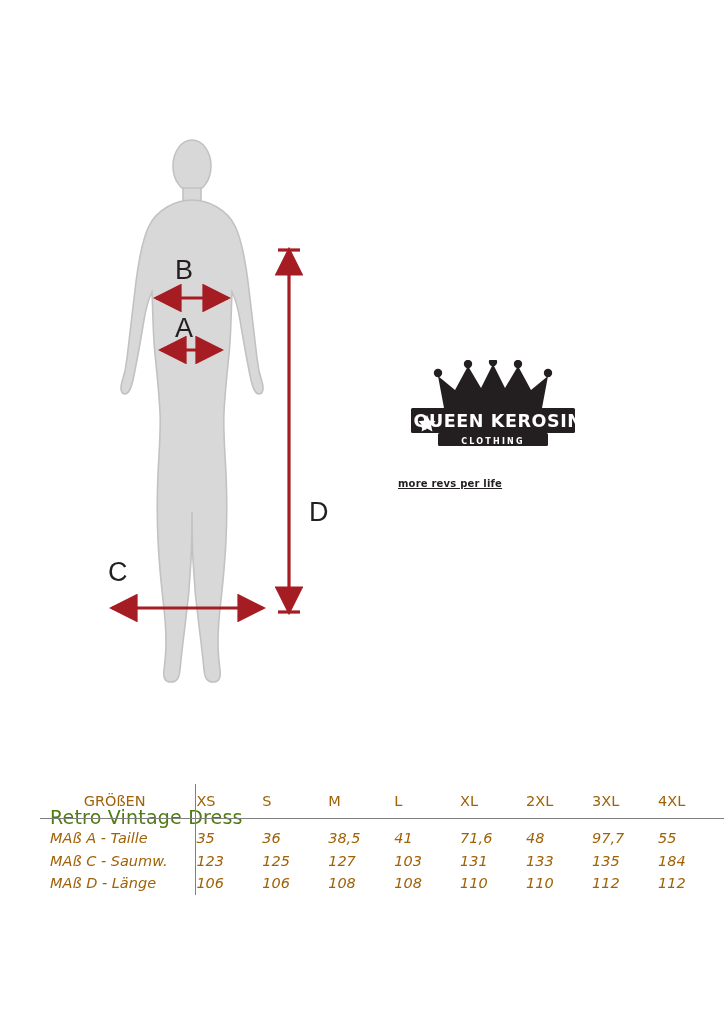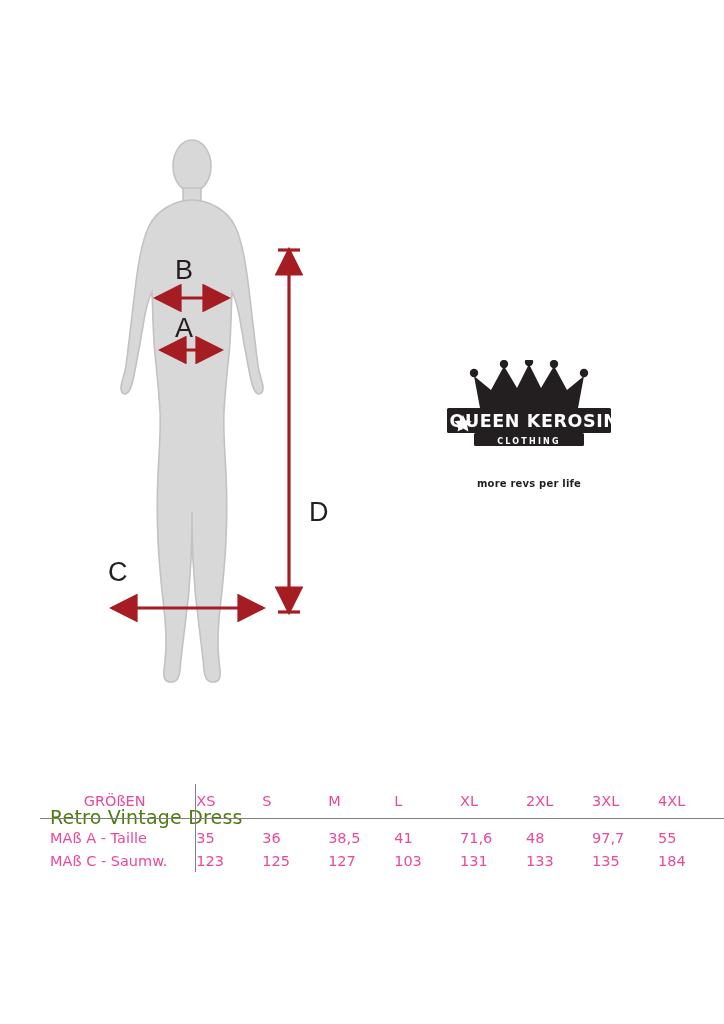--- a/index.html
+++ b/index.html
@@ -45,24 +45,25 @@
     font-weight: 400;
   }
   #label-A { left: 175px; top: 313px; }
   #label-B { left: 175px; top: 255px; }
   #label-C { left: 108px; top: 557px; }
   #label-D { left: 309px; top: 497px; }
 
   
   #logo-area {
     position: absolute;
-    left: 434px;
+    left: 398px;
     top: 360px;
     width: 190px;
-    text-align: center;
+    text-align: left;
+    text-decoration: underline;
   }
   #logo-tagline {
     font-family: "DejaVu Sans", sans-serif;
     font-size: 10px;
     font-weight: bold;
     color: #231f20;
     letter-spacing: 0.2px;
     margin-top: 9px;
   }
 
@@ -85,21 +86,21 @@
     margin-top: 44px;
   }
 
   table.size-table {
     position: absolute;
     left: 40px;
     top: 42px;
     border-collapse: collapse;
     font-family: "DejaVu Sans", sans-serif;
     font-size: 14.5px;
-    color: #ec4899;
+    color: #a16207;
   }
   table.size-table th,
   table.size-table td {
     padding: 0;
     font-weight: normal;
   }
   .hdr-row th {
     height: 34px;
     vertical-align: middle;
     border-bottom: 1px solid #808080;
@@ -114,20 +115,21 @@
   .hdr-row .row-label {
     text-align: center;
   }
   .val-cell {
     width: 67px;
     text-align: left;
   }
   .data-row td {
     height: 22.5px;
     vertical-align: middle;
+    font-style: italic;
   }
   .data-row:first-child td { padding-top: 7px; }
   .label-cell {
     text-align: left;
     padding-left: 10px !important;
     border-right: 1px solid #808080;
     white-space: nowrap;
   }
   .spacer-row td {
     height: 8px;
@@ -286,15 +288,26 @@
         <td class="val-cell">123</td>
         <td class="val-cell">125</td>
         <td class="val-cell">127</td>
         <td class="val-cell">103</td>
         <td class="val-cell">131</td>
         <td class="val-cell">133</td>
         <td class="val-cell">135</td>
         <td class="val-cell">184</td>
       </tr>
 
+      <tr class="data-row">
+        <td class="row-label label-cell">MAß D -  Länge</td>
+        <td class="val-cell">106</td>
+        <td class="val-cell">106</td>
+        <td class="val-cell">108</td>
+        <td class="val-cell">108</td>
+        <td class="val-cell">110</td>
+        <td class="val-cell">110</td>
+        <td class="val-cell">112</td>
+        <td class="val-cell">112</td>
+      </tr>
     </tbody>
   </table>
 </div>
 
 </body></html>

